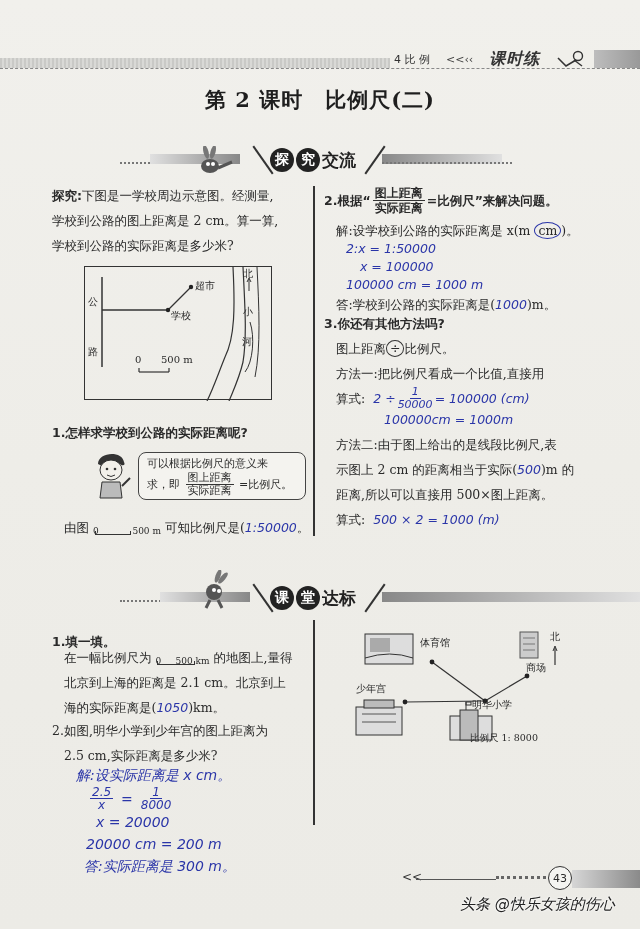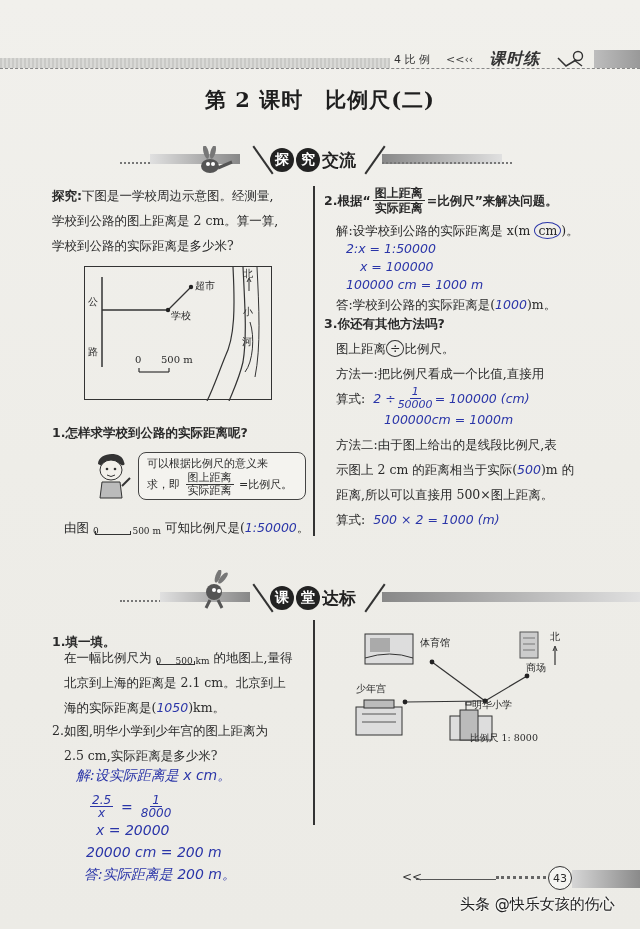--- a/index.html
+++ b/index.html
@@ -57,21 +57,21 @@
   .scalebar .bar { position: absolute; left: 2px; right: 14px; bottom: 2px; height: 4px;
     border: 1px solid #333; border-top: none; }
 
   .speech { border: 1.5px solid #444; border-radius: 8px; background: #f4f3ef; padding: 2px 8px;
     font-size: 11px; line-height: 17px; }
 
   .footer-line { border-top: 1px solid #555; }
   .page-num { width: 24px; height: 24px; border-radius: 50%; border: 1.5px solid #333; background: #f4f4f1;
     font-family: "DejaVu Sans", sans-serif; font-size: 11px; display: flex; align-items: center; justify-content: center; }
   .watermark { font-family: "DejaVu Sans", sans-serif; font-size: 15px; color: #222;
-    text-shadow: 0 0 2px #fff, 0 0 3px #fff; }
+    text-shadow: 0 0 2px #fff, 0 0 3px #fff; font-style: italic; }
 </style>
 </head>
 <body>
 
 <div class="page">
 
   <div class="abs hdr-band"></div>
   <div class="abs hdr-dash"></div>
   <div class="abs hdr-right-grad"></div>
   <div class="abs hdr-text">
@@ -257,34 +257,34 @@
     </div>
     <div>北京到上海的距离是 2.1 cm。北京到上</div>
     <div><span>海的实际距离是(</span><span class="hw">1050</span><span>)km。</span></div>
   </div>
   <div class="abs txt" style="left:52px;top:718px;white-space:nowrap;">
     <div><span>2.如图,明华小学到少年宫的图上距离为</span></div>
     <div style="padding-left:12px;">2.5 cm,实际距离是多少米?</div>
   </div>
   <div class="abs hw" style="left:76px;top:764px;font-size:14px;line-height:22px;white-space:nowrap;">
     <div>解:设实际距离是 x cm。</div>
-    <div style="padding-left:12px;display:flex;align-items:center;gap:6px;margin-top:8px;">
+    <div style="padding-left:12px;display:flex;align-items:center;gap:6px;">
       <span class="frac" style="font-size:12px;">
         <span class="num" style="border-color:#2a35a8;">2.5</span>
         <span>x</span>
       </span>
       <span>=</span>
       <span class="frac" style="font-size:12px;">
         <span class="num" style="border-color:#2a35a8;">1</span>
         <span>8000</span>
       </span>
     </div>
     <div style="padding-left:20px;">x = 20000</div>
     <div style="padding-left:10px;">20000 cm = 200 m</div>
-    <div style="padding-left:8px;">答:实际距离是 200 m。</div>
+    <div style="padding-left:8px;">答:实际距离是 300 m。</div>
   </div>
 
   <div class="abs" style="left:320px;top:610px;width:310px;height:140px;">
     <svg width="310" height="140" viewBox="0 0 310 140" style="position:absolute;left:0;top:0;">
       <line x1="112" y1="52" x2="165" y2="91" stroke="#333" stroke-width="1.2"></line>
       <line x1="165" y1="91" x2="207" y2="66" stroke="#333" stroke-width="1.2"></line>
       <line x1="85" y1="92" x2="165" y2="91" stroke="#333" stroke-width="1.2"></line>
       <circle cx="112" cy="52" r="2.4" fill="#222"></circle>
       <circle cx="207" cy="66" r="2.4" fill="#222"></circle>
       <circle cx="85" cy="92" r="2.4" fill="#222"></circle>

